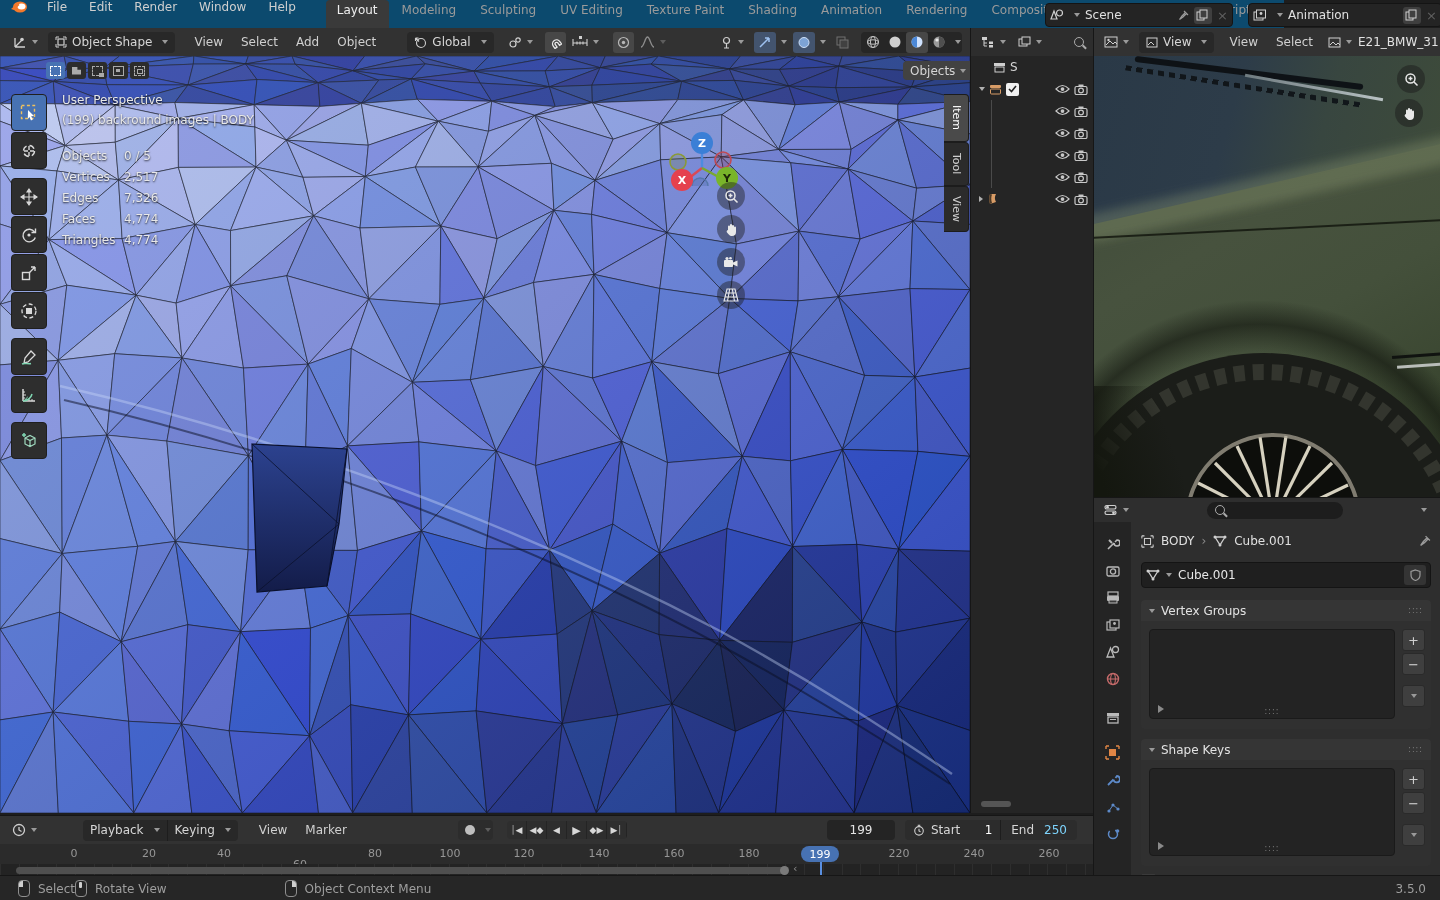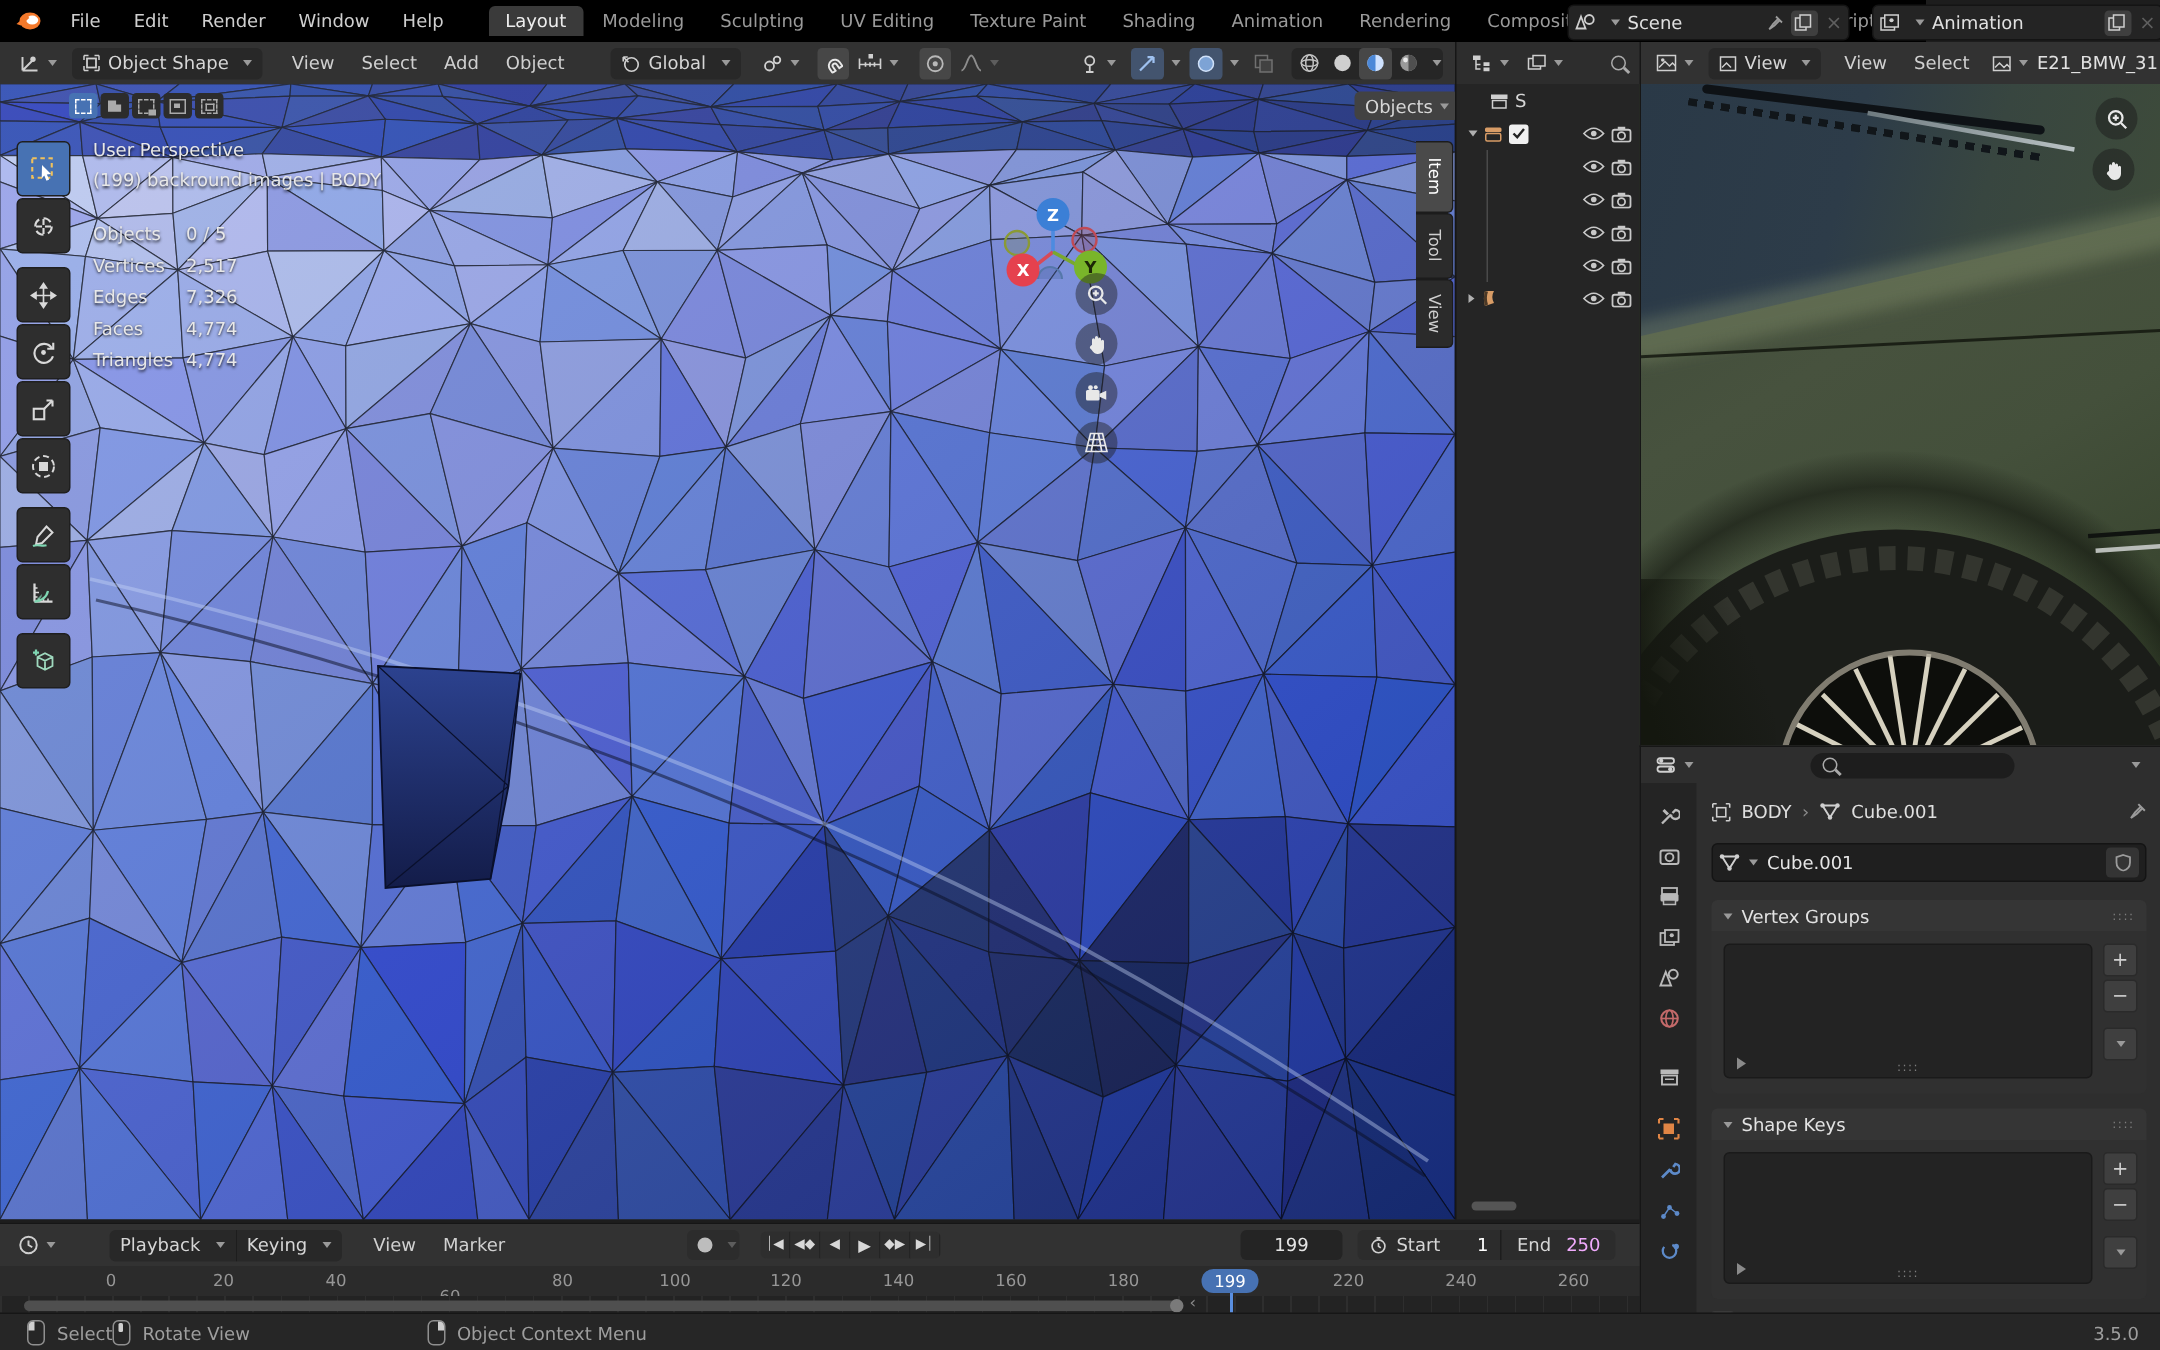--- a/index.html
+++ b/index.html
@@ -5,21 +5,21 @@
   html,body{margin:0;padding:0}
   body{width:1440px;height:900px;background:#1d1d1d;font-family:"DejaVu Sans","Liberation Sans",sans-serif;font-size:12px;color:#d6d6d6;overflow:hidden;position:relative}
   .abs{position:absolute}
   .flex{display:flex;align-items:center}
   .chev{display:inline-block;width:0;height:0;border-left:3.5px solid transparent;border-right:3.5px solid transparent;border-top:4px solid #9a9a9a;margin-left:5px;flex:none}
   .chev.dim{border-top-color:#5d5d5d}
   .mag{position:relative;width:8px;height:8px;border:1.4px solid #aaa;border-radius:50%;display:inline-block;flex:none}
   .mag:after{content:'';position:absolute;width:5px;height:1.6px;background:#aaa;transform:rotate(45deg);right:-4px;bottom:-2px}
   .grip{color:#7e7e7e;font-size:8px;letter-spacing:1px;line-height:5px}
   
-  #topbar{left:0;top:0;width:1284px;height:28px;background:#000000;display:flex;align-items:center;gap:0}
+  #topbar{left:0;top:0;width:1284px;height:28px;background:#0c4a6e;display:flex;gap:0}
   #topbar .menu{padding:0 11px;color:#cfcfcf}
   .wstab{padding:3px 11px;margin:0 1px;color:#9a9a9a;border-radius:4px 4px 0 0}
   .wstab.active{background:#3a3a3a;color:#eee}
   .idwidget{height:22px;background:#242424;border:1px solid #141414;border-radius:4px;display:flex;align-items:center;padding:0 4px;gap:5px}
   
   .hdr{background:#323232;border-bottom:1px solid #151515;display:flex;align-items:center}
   .hbtn{display:flex;align-items:center;padding:2px 6px;border-radius:3px;color:#d6d6d6}
   .hbox{display:flex;align-items:center;background:#282828;border-radius:4px;height:21px;padding:0 7px;gap:5px}
   .menuitem{padding:0 9px;color:#d0d0d0}
   .tgl{display:flex;align-items:center;justify-content:center;height:21px;padding:0 4px;border-radius:3px}
@@ -1206,21 +1206,21 @@
 
 <div class="abs" style="left:0;top:815px;width:1093px;height:60px;background:#2b2b2b;border-top:1px solid #161616">
   <div class="flex" style="height:28px;background:#323232">
     <span class="hbtn" style="margin-left:6px">
       <svg width="14" height="14" viewBox="0 0 14 14">
           <circle cx="7" cy="7" r="5.5" fill="none" stroke="#cfcfcf" stroke-width="1.3"></circle>
           <path d="M7 4 V7 L9.5 8.5" stroke="#cfcfcf" stroke-width="1.3" fill="none"></path>
         </svg>
       <span class="chev"></span>
     </span>
-    <div class="hbox" style="margin-left:30px;border-radius:4px 0 0 4px">
+    <div class="hbox" style="margin-left:40px;border-radius:4px 0 0 4px">
         <span>Playback</span>
         <span class="chev"></span>
       </div>
     <div class="hbox" style="border-radius:0 4px 4px 0;border-left:1px solid #1d1d1d">
         <span>Keying</span>
         <span class="chev"></span>
       </div>
     <span class="menuitem" style="margin-left:12px">View</span>
     <span class="menuitem">Marker</span>
     <span style="flex:1"></span>
@@ -1241,21 +1241,21 @@
       <span class="flex" style="padding:0 8px;gap:6px;height:100%">
         <svg width="12" height="12" viewBox="0 0 14 14">
             <circle cx="7" cy="8" r="5" fill="none" stroke="#cfcfcf" stroke-width="1.3"></circle>
             <path d="M7 5.5 V8 L8.8 9.2 M5.5 1.5 h3 M7 1.5 V3" stroke="#cfcfcf" stroke-width="1.3" fill="none"></path>
           </svg>
         <span>Start</span>
         <span style="width:26px;text-align:right;color:#fff">1</span>
       </span>
       <span class="flex" style="padding:0 10px;gap:10px;height:100%;border-left:1px solid #1d1d1d">
         <span>End</span>
-        <span style="color:#f0abfc">250</span>
+        <span style="color:#7dd3fc">250</span>
       </span>
     </div>
   </div>
   <div class="abs" style="left:0;top:28px;width:1093px;height:20px;background:#2b2b2b">
     <span class="tick" style="left:74px;top:3px">0</span>
     <span class="tick" style="left:149px;top:3px">20</span>
     <span class="tick" style="left:224px;top:3px">40</span>
     <span class="tick" style="left:300px;top:14px">60</span>
     <span class="tick" style="left:375px;top:3px">80</span>
     <span class="tick" style="left:450px;top:3px">100</span>

